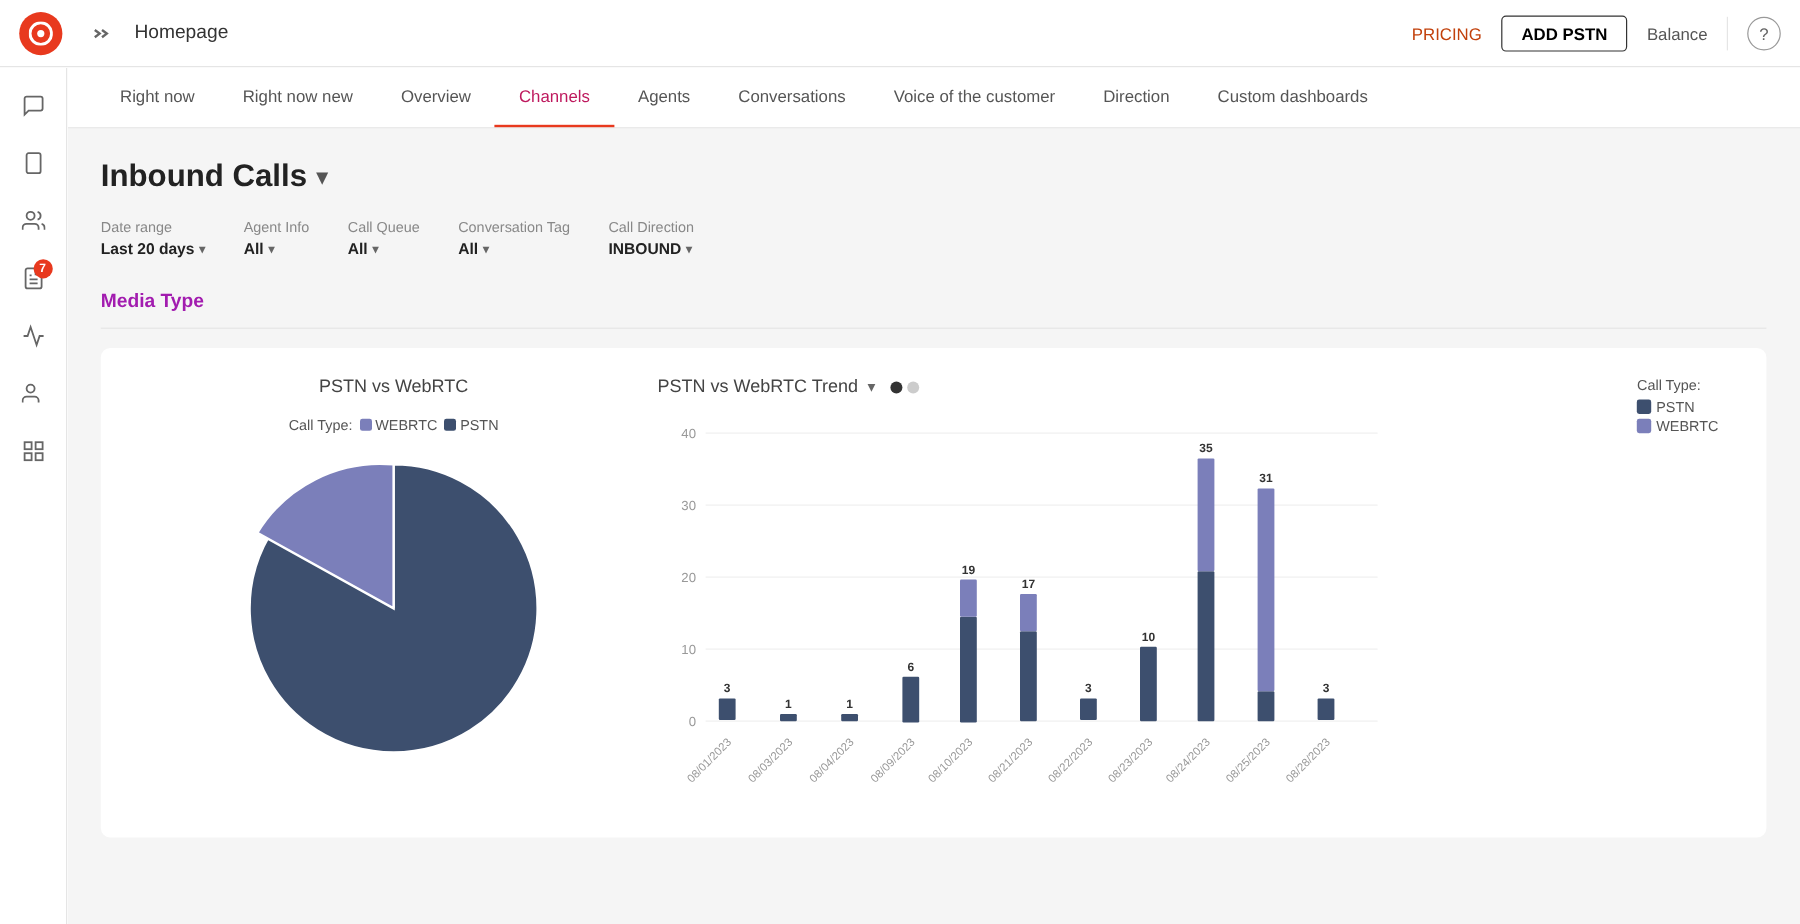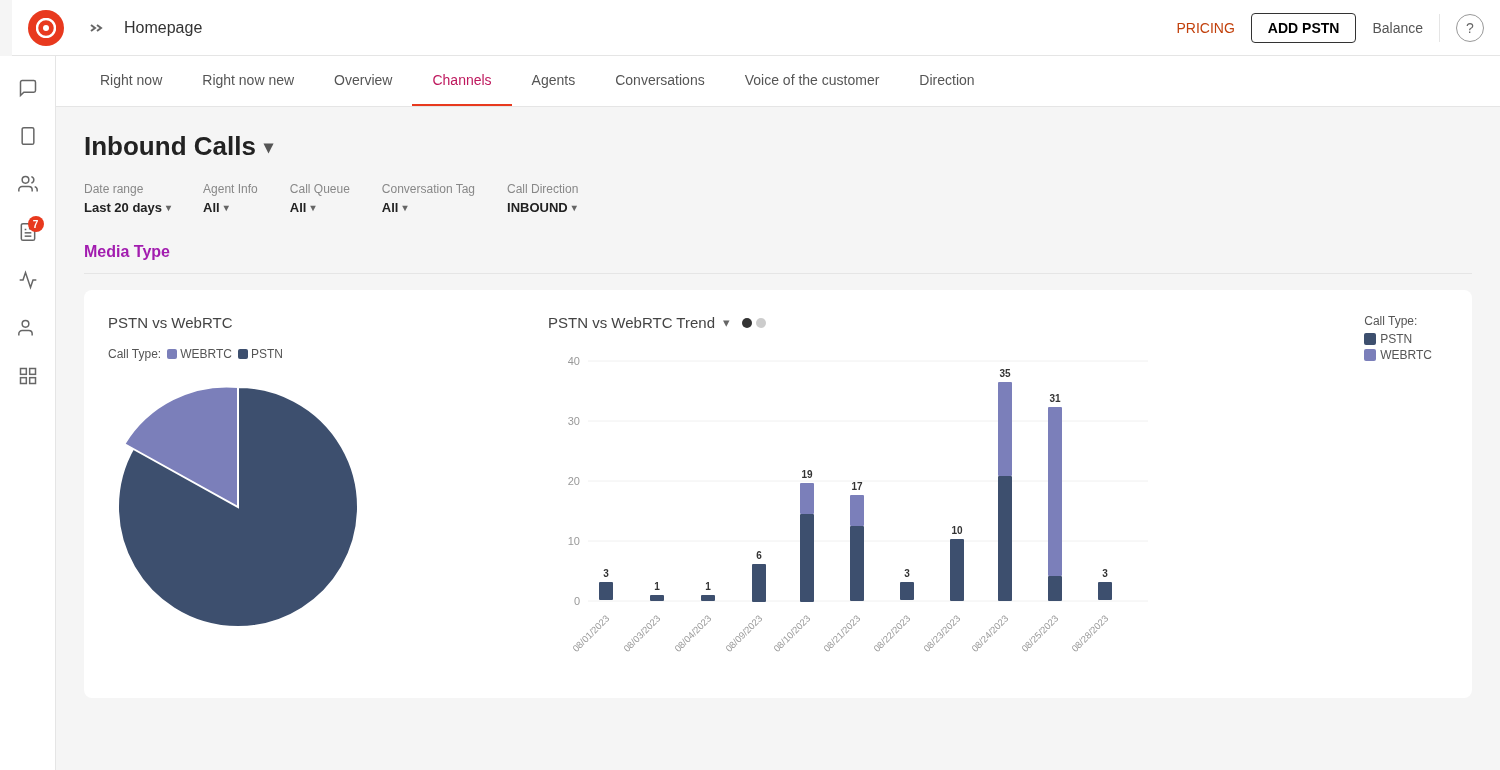--- a/index.html
+++ b/index.html
@@ -7,21 +7,21 @@
 
     
     .topbar {
       height: 56px;
       background: #fff;
       border-bottom: 1px solid #e5e5e5;
       display: flex;
       align-items: center;
       padding: 0 16px;
       position: fixed;
-      top: 0; left: 12px; right: 0;
+      top: 0; left: 0; right: 0;
       z-index: 100;
     }
     .topbar-logo {
       width: 36px; height: 36px;
       background: #e8391e;
       border-radius: 50%;
       display: flex; align-items: center; justify-content: center;
       color: white; font-weight: bold; font-size: 18px;
       margin-right: 16px;
     }
@@ -169,21 +169,21 @@
       border-radius: 8px;
       padding: 24px;
       margin-top: 8px;
     }
 
     
     .pie-area {
       flex: 0 0 440px;
       display: flex;
       flex-direction: column;
-      align-items: flex-start;
+      align-items: center;
     }
     .pie-title {
       font-size: 15px;
       font-weight: 500;
       color: #444;
       margin-bottom: 16px;
     }
     .pie-container {
       position: relative;
       width: 260px; height: 260px;
@@ -295,20 +295,21 @@
 
   <div class="tabs-bar">
     <div class="tab">Right now</div>
     <div class="tab">Right now new</div>
     <div class="tab">Overview</div>
     <div class="tab active">Channels</div>
     <div class="tab">Agents</div>
     <div class="tab">Conversations</div>
     <div class="tab">Voice of the customer</div>
     <div class="tab">Direction</div>
+    <div class="tab">Custom dashboards</div>
   </div>
 
   <div class="page-content">
     <div class="page-title">
       <span>Inbound Calls</span>
       <span class="page-title-arrow">▾</span>
     </div>
 
     <div class="filters-row">
       <div class="filter-group">

